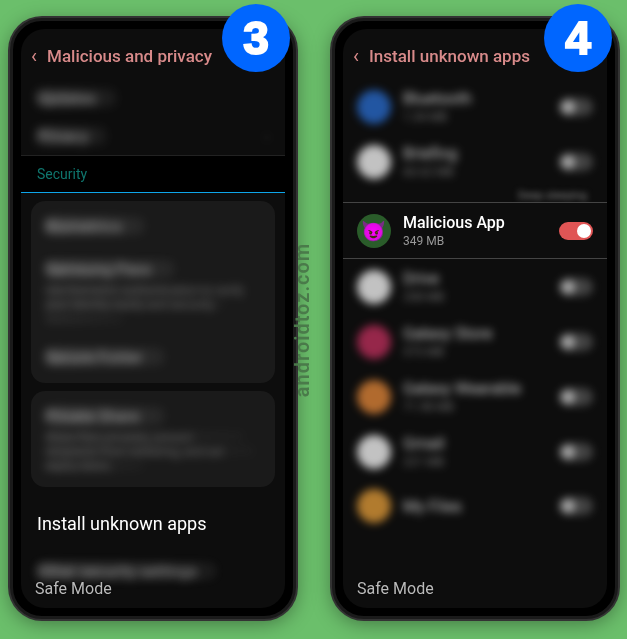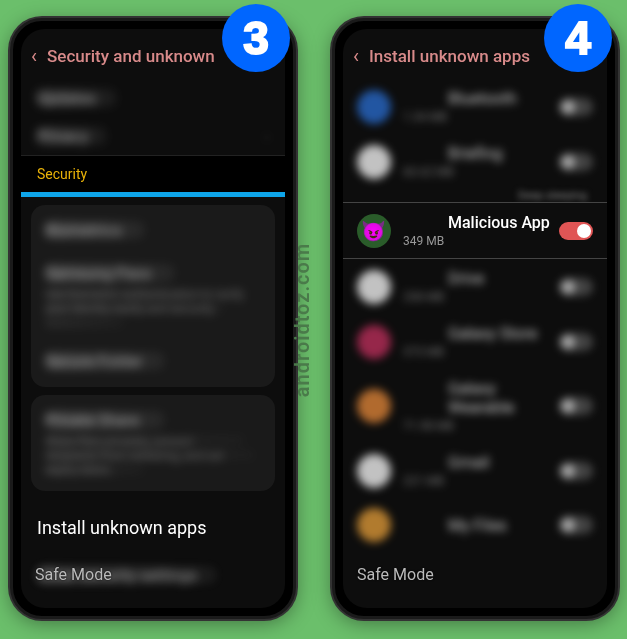--- a/index.html
+++ b/index.html
@@ -70,42 +70,42 @@
     color: #888;
     font-size: 12px;
     height: 10px;
     background: linear-gradient(90deg, rgba(150,150,150,0.2), rgba(150,150,150,0.05));
     border-radius: 6px;
     margin-top: 5px;
     display: block;
   }
   .section-header {
     background: #000;
-    color: #eab308;
+    color: #0f766e;
     font-size: 14px;
     padding: 10px 16px;
     border-top: 1px solid #222;
-    border-bottom: 5px solid #0ea5e9;
+    border-bottom: 1px solid #0ea5e9;
   }
   .card {
     background: #1a1a1a;
     margin: 8px 10px;
     border-radius: 14px;
     padding: 4px 0;
   }
   .card .blurred-row { padding: 12px 14px; }
   .clear-row {
     color: #fff;
     font-size: 18px;
     padding: 18px 16px;
     font-weight: 400;
   }
   .safe-mode {
     position: absolute;
-    bottom: 24px;
+    bottom: 10px;
     left: 14px;
     color: #bbb;
     font-size: 16px;
     text-shadow: 0 0 2px #000;
     z-index: 5;
   }
   .app-row {
     display: flex;
     align-items: center;
     padding: 10px 14px;
@@ -117,21 +117,21 @@
     height: 34px;
     border-radius: 50%;
     margin-right: 12px;
     flex-shrink: 0;
     display: flex;
     align-items: center;
     justify-content: center;
     font-size: 20px;
   }
   .app-info { flex: 1; }
-  .app-name { color: #fff; font-size: 16px; margin-left: 45px; }
+  .app-name { color: #fff; font-size: 16px; }
   .app-size { color: #999; font-size: 12px; margin-top: 2px; }
   .toggle {
     width: 34px;
     height: 18px;
     background: #555;
     border-radius: 10px;
     position: relative;
     flex-shrink: 0;
   }
   .toggle::after {
@@ -194,21 +194,21 @@
     margin-left: auto;
   }
 </style>
 </head>
 <body>
 
 <div class="phone phone-left">
   <div class="screen">
     <div class="header">
       <span class="back-arrow">‹</span>
-      <span class="header-title">Security and unknown</span>
+      <span class="header-title">Malicious and privacy</span>
     </div>
     <div class="content">
       <div class="blurred-row" style="display:flex;align-items:center;">
         <span class="blurred-title" style="width:80px;">Updates</span>
       </div>
       <div class="blurred-row" style="display:flex;align-items:center;">
         <span class="blurred-title" style="width:70px;">Privacy</span>
         <span class="chevron">›</span>
       </div>
       <div class="section-header">Security</div>

